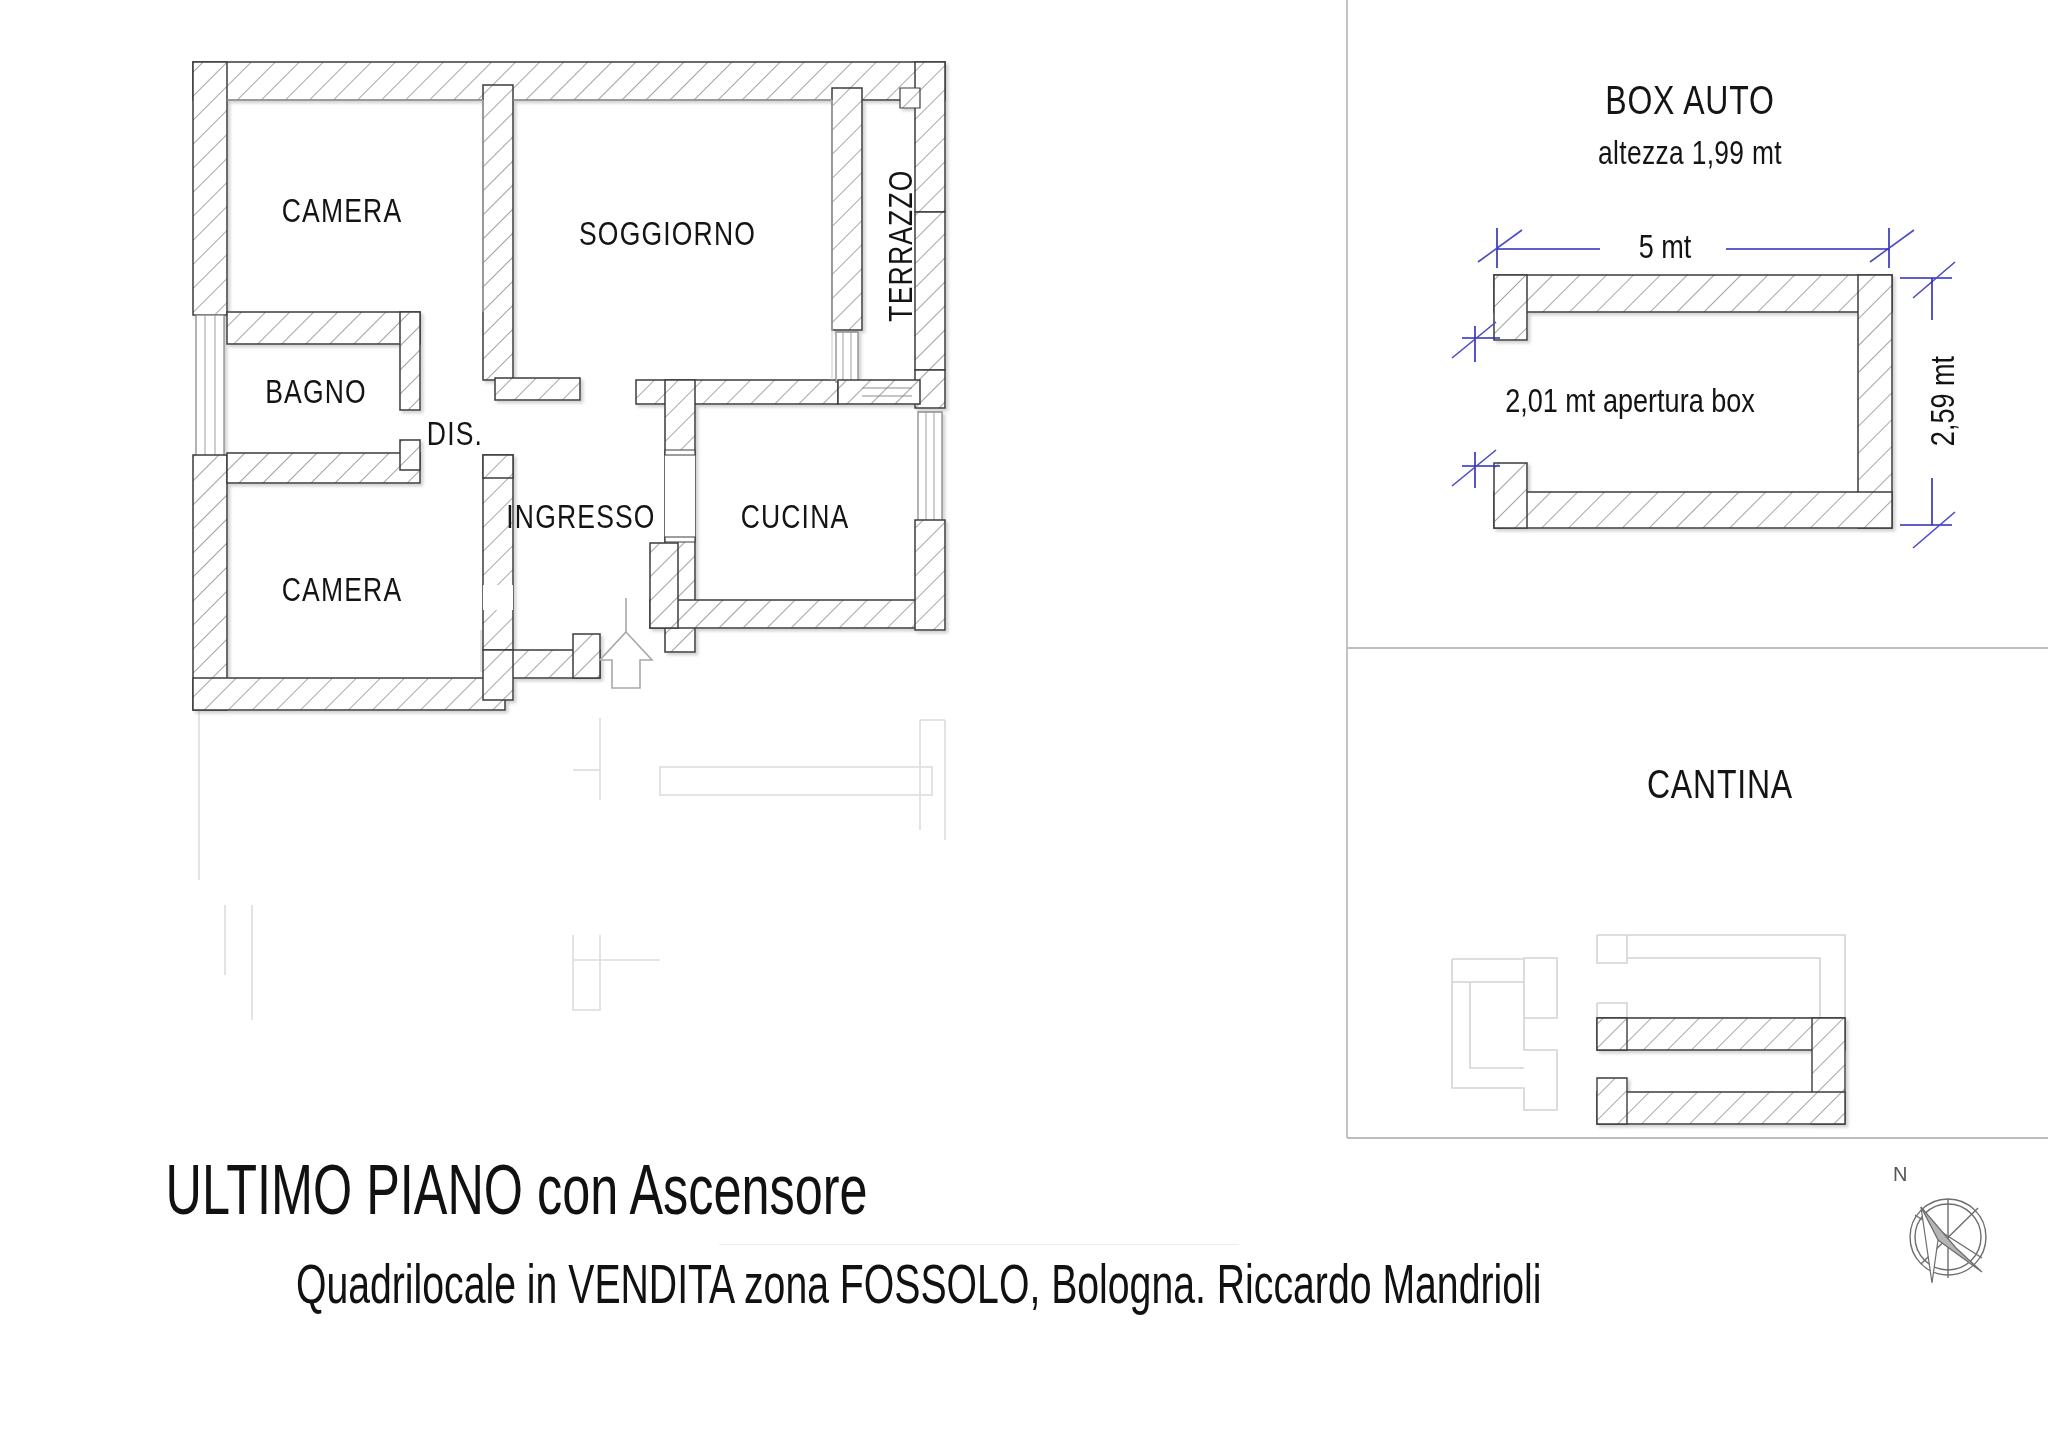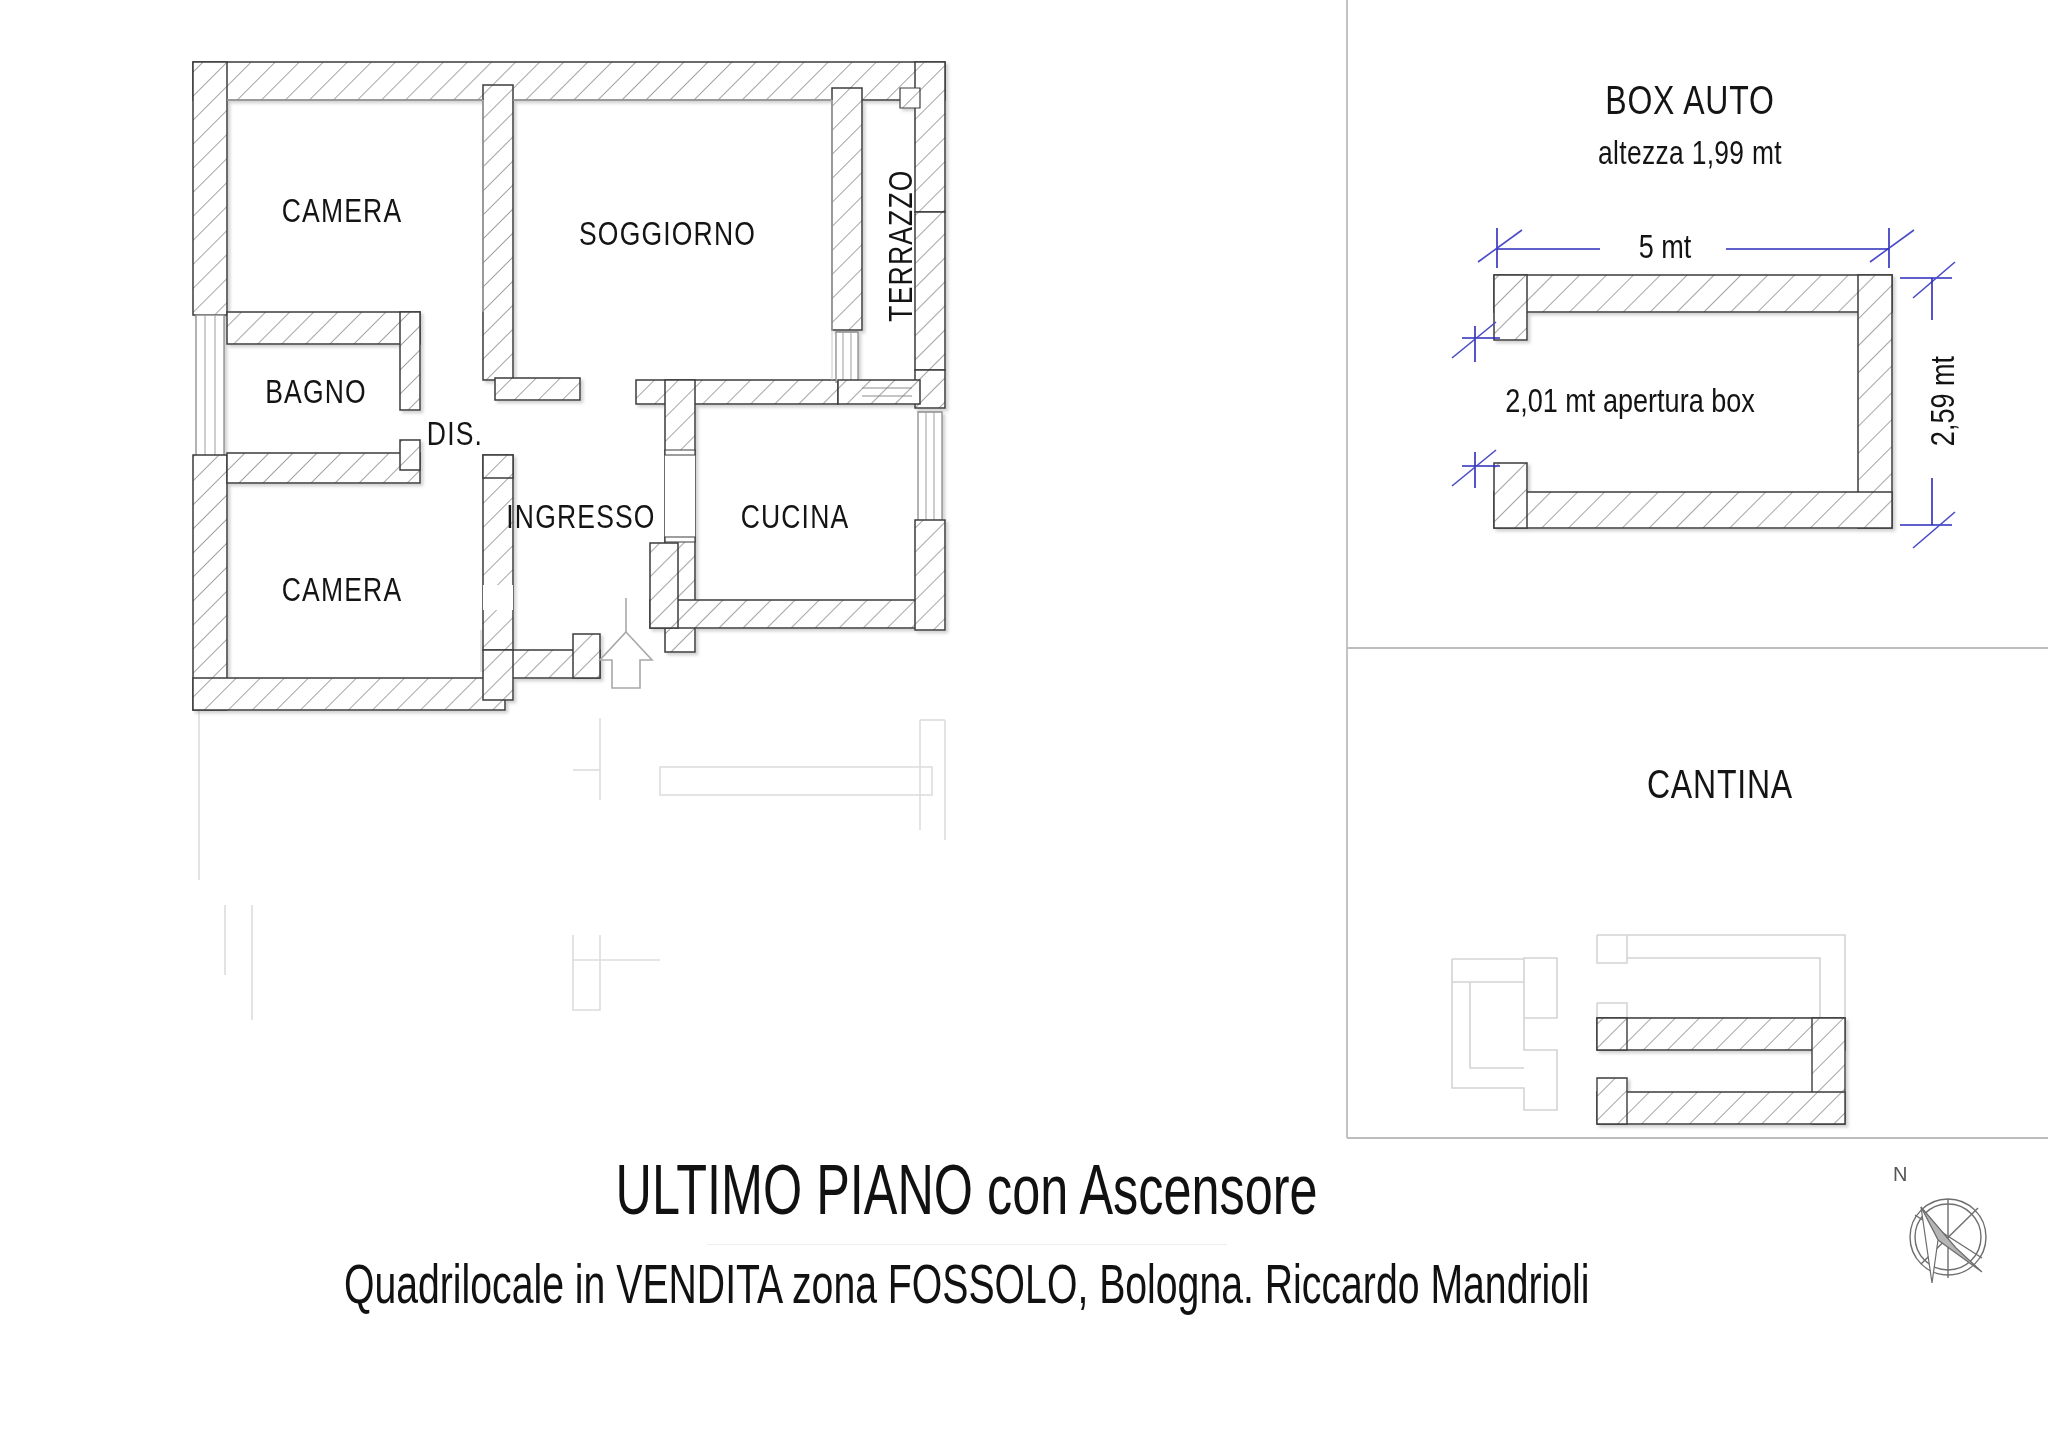--- a/index.html
+++ b/index.html
@@ -51,21 +51,21 @@
     white-space:nowrap;
     transform:scaleX(.82);
     transform-origin:center center;
   }
   .dim-label.v{
     transform:rotate(-90deg) scaleX(.82);
   }
 
   
   #caption-block{
-    position:absolute;left:0;top:1150px;width:1900px;text-align:center;padding-left:17px;
+    position:absolute;left:12px;top:1150px;width:1900px;text-align:left;padding-left:17px;
   }
   .cap-main{
     font-size:70px;
     color:#111;
     letter-spacing:0px;
     white-space:nowrap;
     display:inline-block;
     transform:scaleX(.72);
     transform-origin:center center;
   }

